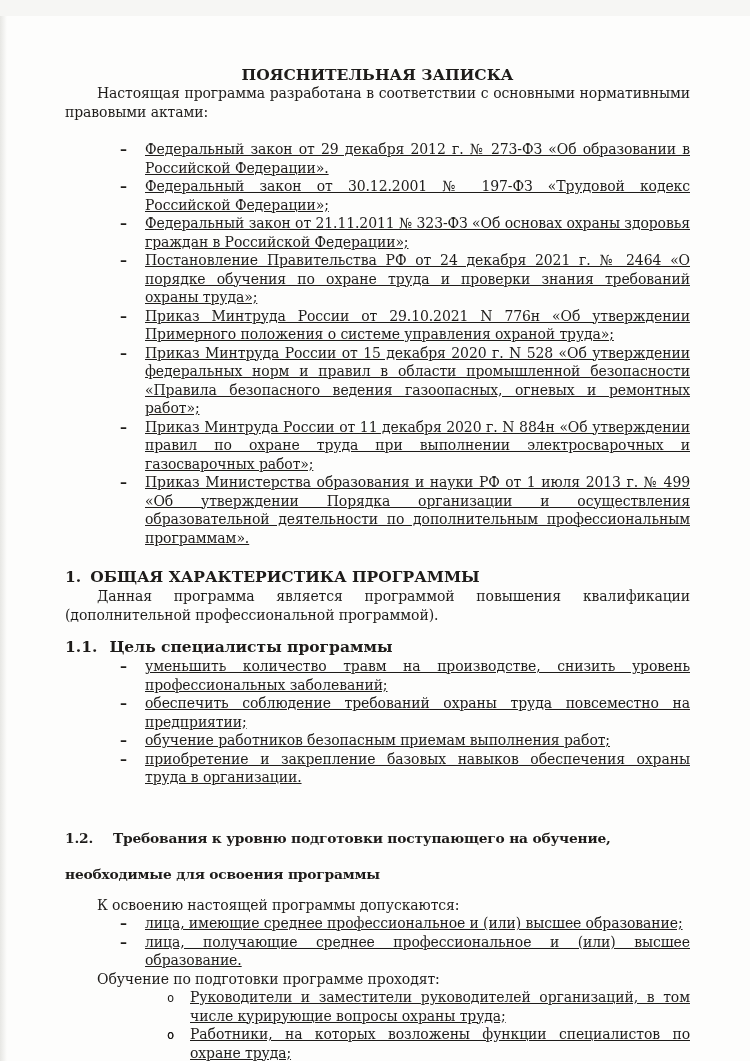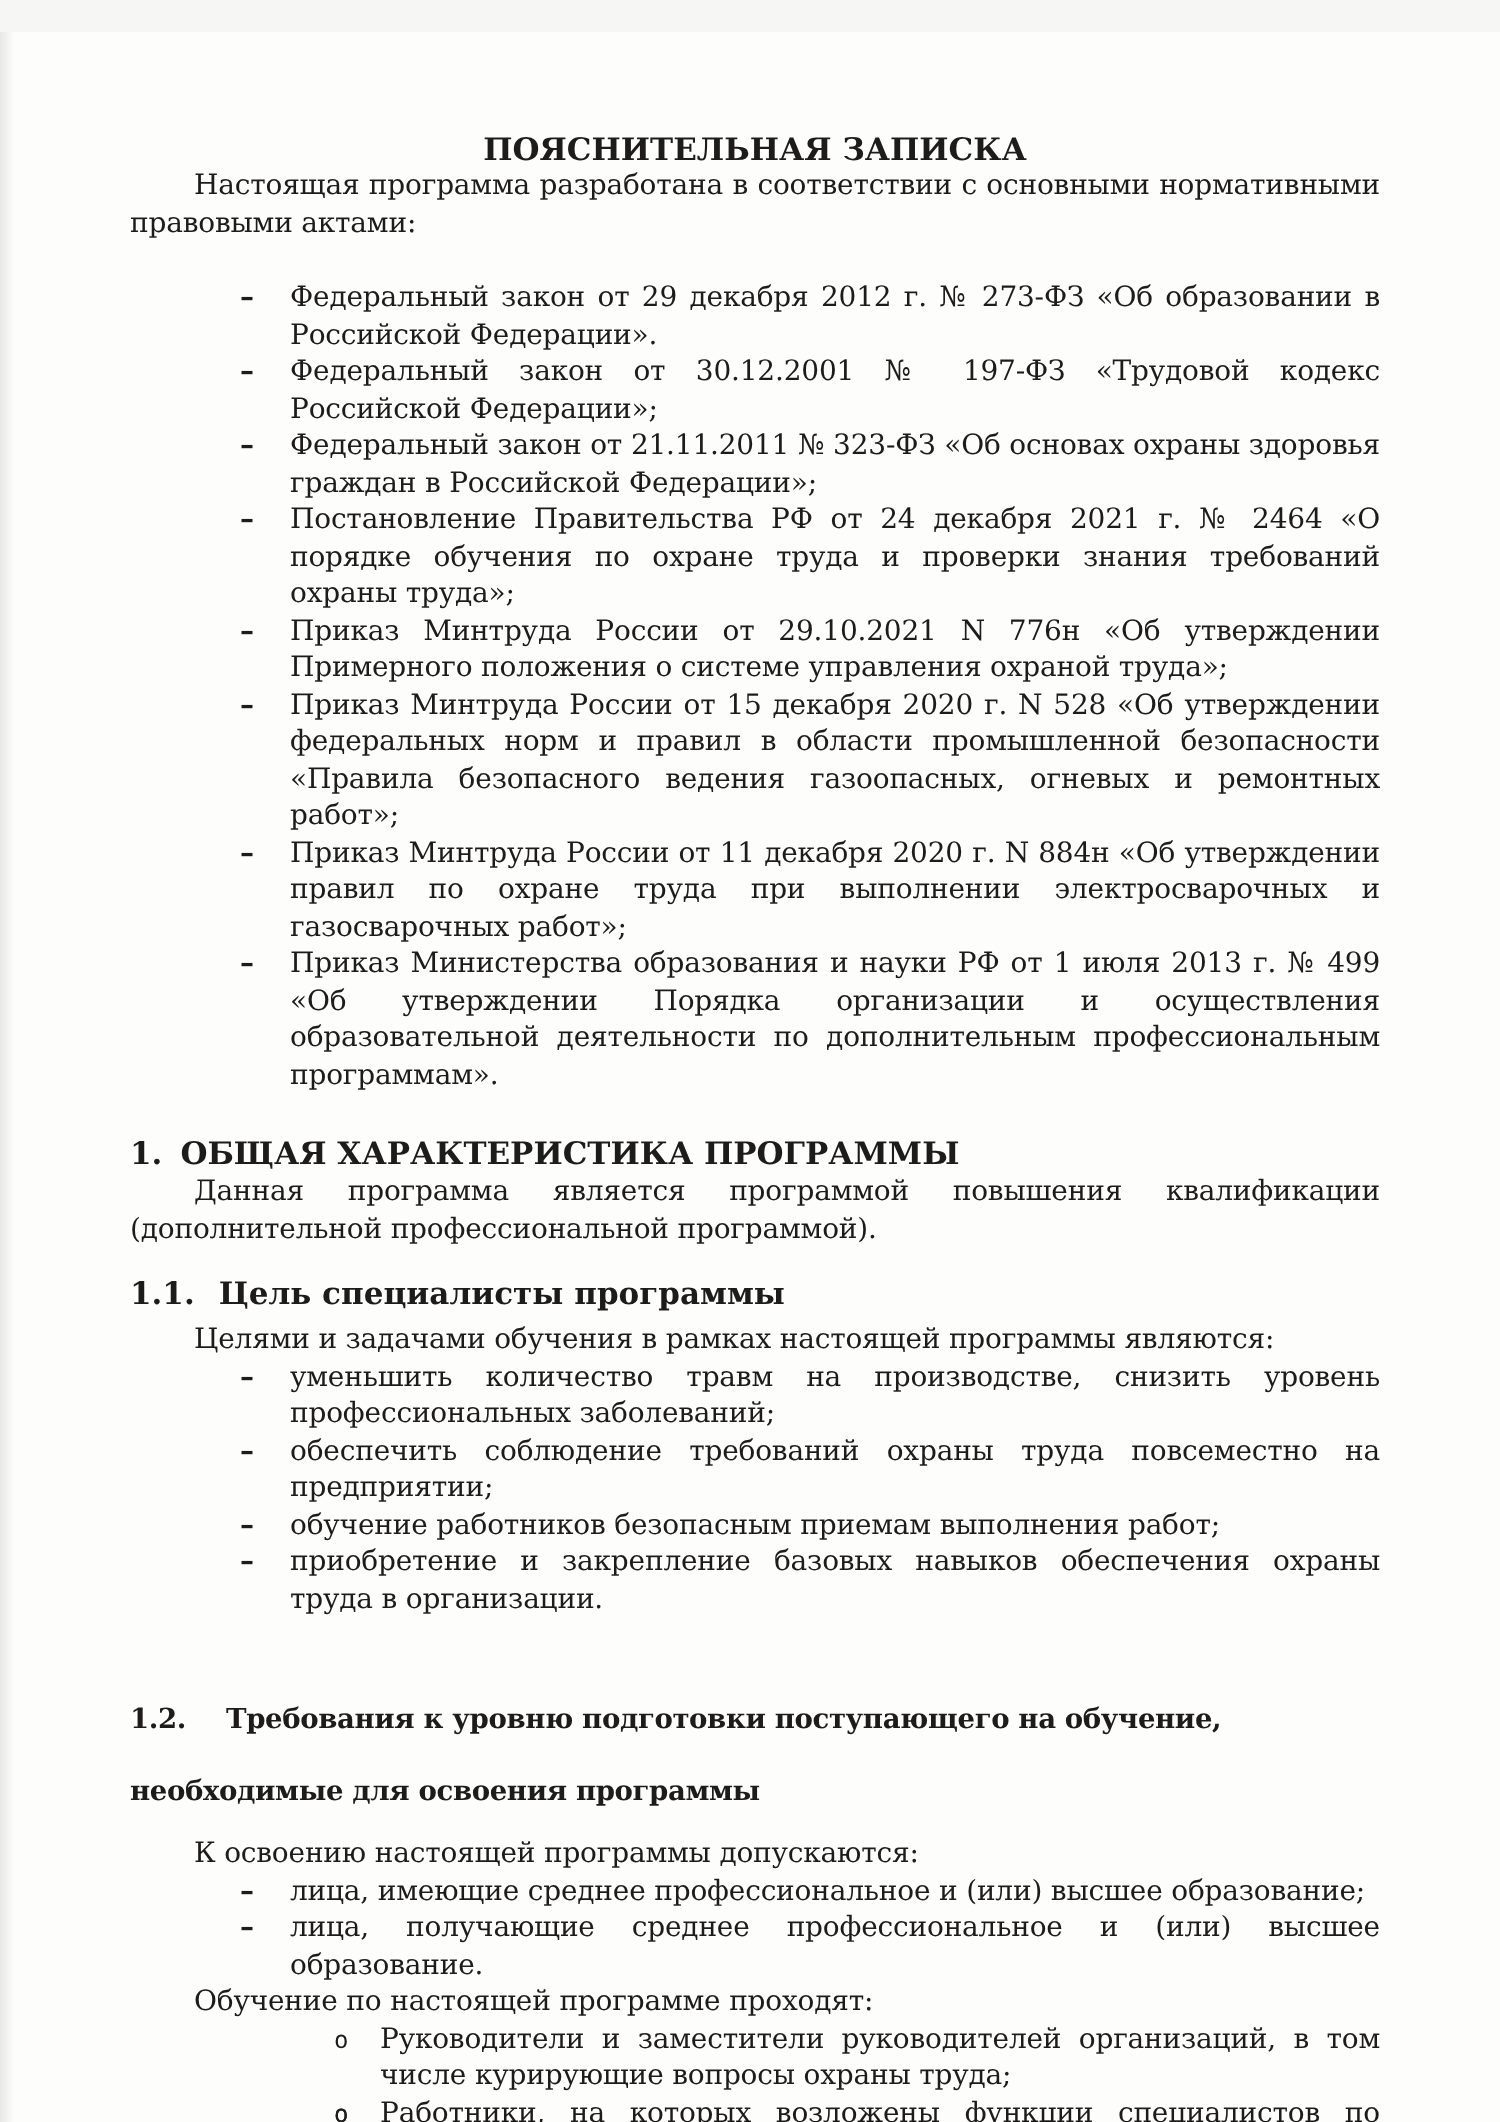--- a/index.html
+++ b/index.html
@@ -51,21 +51,21 @@
   .sec1-par     { margin-top: 9px; }
   .lead         { margin-top: 4px; text-align: justify; text-indent: 32px; margin-bottom: 0; }
   .lead-tight   { margin: 0; text-align: justify; text-indent: 32px; }
 
   .dash-list { margin-top: 0; }
   .dash-list.acts { margin-top: 19px; }
   .li {
     position: relative;
     text-align: justify;
   }
-  .li .txt { display: block; }
+  .li .txt { display: block; text-decoration: underline; }
   .dash-item { padding-left: 80px; }
   .dash-item .marker {
     position: absolute;
     left: 55px;
     top: 0;
     font-weight: bold;
   }
   .circle-item { padding-left: 125px; }
   .circle-item .marker {
     position: absolute;
@@ -142,21 +142,20 @@
     <div class="heading h1">
       <span class="hnum">1.</span><span>ОБЩАЯ ХАРАКТЕРИСТИКА ПРОГРАММЫ</span>
     </div>
 
     <p class="body-par sec1-par">Данная программа является программой повышения квалификации (дополнительной профессиональной программой).</p>
 
     <div class="heading h11">
       <span class="hnum-wide">1.1.</span><span>Цель специалисты программы</span>
     </div>
 
-    <p class="lead">Целями и задачами обучения в рамках настоящей программы являются:</p>
 
     <div class="dash-list">
       <div class="li dash-item">
         <span class="marker">–</span>
         <span class="txt">уменьшить количество травм на производстве, снизить уровень профессиональных заболеваний;</span>
       </div>
       <div class="li dash-item">
         <span class="marker">–</span>
         <span class="txt">обеспечить соблюдение требований охраны труда повсеместно на предприятии;</span>
       </div>
@@ -180,21 +179,21 @@
       <div class="li dash-item">
         <span class="marker">–</span>
         <span class="txt">лица, имеющие среднее профессиональное и (или) высшее образование;</span>
       </div>
       <div class="li dash-item">
         <span class="marker">–</span>
         <span class="txt">лица, получающие среднее профессиональное и (или) высшее образование.</span>
       </div>
     </div>
 
-    <p class="lead-tight">Обучение по настоящей программе проходят:</p>
+    <p class="lead-tight">Обучение по подготовки программе проходят:</p>
 
     <div class="dash-list">
       <div class="li circle-item">
         <span class="marker">o</span>
         <span class="txt">Руководители и заместители руководителей организаций, в том числе курирующие вопросы охраны труда;</span>
       </div>
       <div class="li circle-item">
         <span class="marker">o</span>
       </div>
       <div class="li circle-item">

